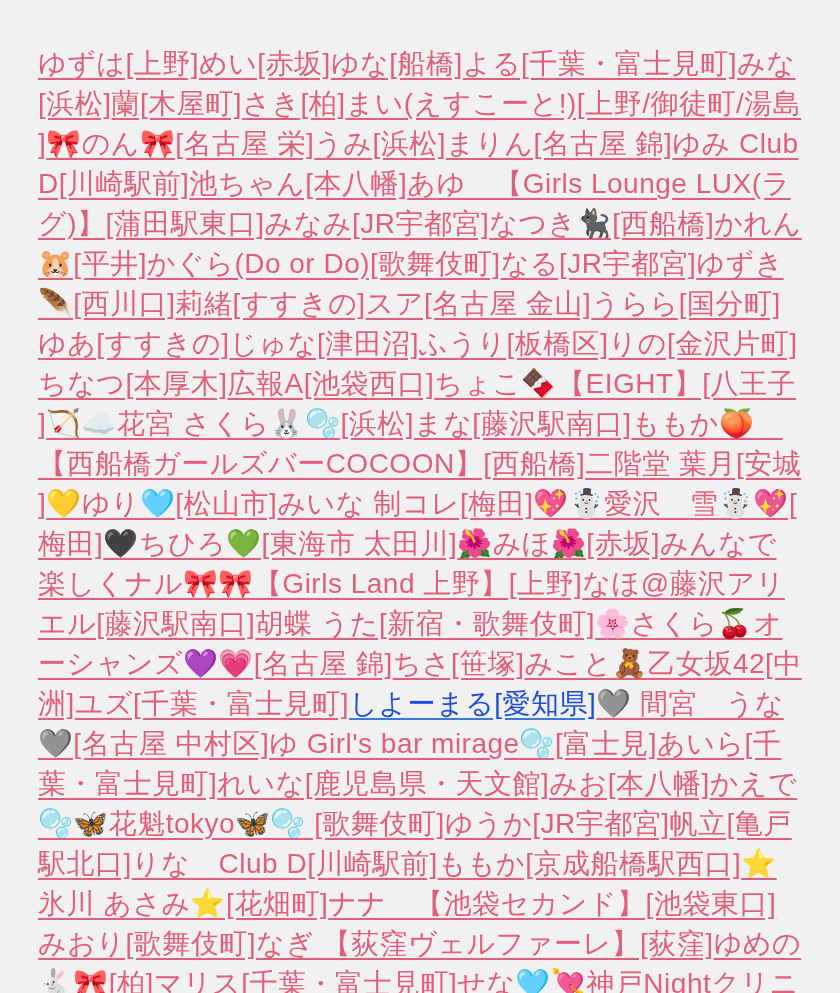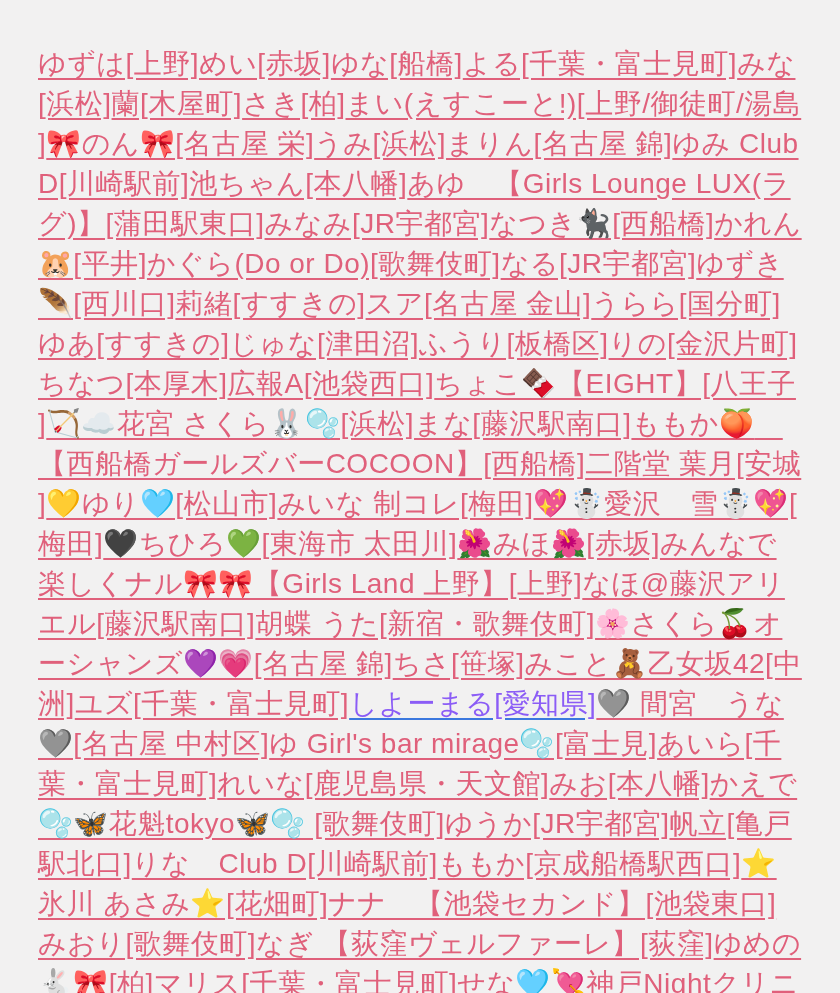--- a/index.html
+++ b/index.html
@@ -24,21 +24,21 @@
     line-break: anywhere;
   }
   .profile-link {
     color: #e0607b;
     text-decoration: underline;
     text-decoration-color: #e0607b;
     text-underline-offset: 5px;
     cursor: pointer;
   }
   .profile-link.visited {
-    color: #8b5cf6;
+    color: #1d4ed8;
     text-decoration-color: #3b78de;
   }
 </style>
 </head>
 <body>
 
 <div class="page">
   <p class="link-flow" id="link-flow"><a class="profile-link">ゆずは[上野]</a><a class="profile-link">めい[赤坂]</a><a class="profile-link">ゆな[船橋]</a><a class="profile-link">よる[千葉・富士見町]</a><a class="profile-link">みな[浜松]</a><a class="profile-link">蘭[木屋町]</a><a class="profile-link">さき[柏]</a><a class="profile-link">まい(えすこーと!)[上野/御徒町/湯島]</a><a class="profile-link">🎀のん🎀[名古屋 栄]</a><a class="profile-link">うみ[浜松]</a><a class="profile-link">まりん[名古屋 錦]</a><a class="profile-link">ゆみ Club D[川崎駅前]</a><a class="profile-link">池ちゃん[本八幡]</a><a class="profile-link">あゆ　【Girls Lounge LUX(ラグ)】[蒲田駅東口]</a><a class="profile-link">みなみ[JR宇都宮]</a><a class="profile-link">なつき🐈‍⬛[西船橋]</a><a class="profile-link">かれん🐹[平井]</a><a class="profile-link">かぐら(Do or Do)[歌舞伎町]</a><a class="profile-link">なる[JR宇都宮]</a><a class="profile-link">ゆずき🪶[西川口]</a><a class="profile-link">莉緒[すすきの]</a><a class="profile-link">スア[名古屋 金山]</a><a class="profile-link">うらら[国分町]</a><a class="profile-link">ゆあ[すすきの]</a><a class="profile-link">じゅな[津田沼]</a><a class="profile-link">ふうり[板橋区]</a><a class="profile-link">りの[金沢片町]</a><a class="profile-link">ちなつ[本厚木]</a><a class="profile-link">広報A[池袋西口]</a><a class="profile-link">ちょこ🍫【EIGHT】[八王子]</a><a class="profile-link">🏹☁️花宮 さくら🐰🫧[浜松]</a><a class="profile-link">まな[藤沢駅南口]</a><a class="profile-link">ももか🍑　【西船橋ガールズバーCOCOON】[西船橋]</a><a class="profile-link">二階堂 葉月[安城]</a><a class="profile-link">💛ゆり🩵[松山市]</a><a class="profile-link">みいな 制コレ[梅田]</a><a class="profile-link">💖☃️愛沢　雪☃️💖[梅田]</a><a class="profile-link">🖤ちひろ💚[東海市 太田川]</a><a class="profile-link">🌺みほ🌺[赤坂]</a><a class="profile-link">みんなで楽しくナル🎀🎀【Girls Land 上野】[上野]</a><a class="profile-link">なほ@藤沢アリエル[藤沢駅南口]</a><a class="profile-link">胡蝶 うた[新宿・歌舞伎町]</a><a class="profile-link">🌸さくら🍒オーシャンズ💜💗[名古屋 錦]</a><a class="profile-link">ちさ[笹塚]</a><a class="profile-link">みこと🧸乙女坂42[中洲]</a><a class="profile-link">ユズ[千葉・富士見町]</a><a class="profile-link visited">しよーまる[愛知県]</a><a class="profile-link">🩶 間宮　うな 🩶[名古屋 中村区]</a><a class="profile-link">ゆ Girl's bar mirage🫧[富士見]</a><a class="profile-link">あいら[千葉・富士見町]</a><a class="profile-link">れいな[鹿児島県・天文館]</a><a class="profile-link">みお[本八幡]</a><a class="profile-link">かえで🫧🦋花魁tokyo🦋🫧 [歌舞伎町]</a><a class="profile-link">ゆうか[JR宇都宮]</a><a class="profile-link">帆立[亀戸駅北口]</a><a class="profile-link">りな　Club D[川崎駅前]</a><a class="profile-link">ももか[京成船橋駅西口]</a><a class="profile-link">⭐氷川 あさみ⭐[花畑町]</a><a class="profile-link">ナナ　【池袋セカンド】[池袋東口]</a><a class="profile-link">みおり[歌舞伎町]</a><a class="profile-link">なぎ 【荻窪ヴェルファーレ】[荻窪]</a><a class="profile-link">ゆめの🐇🎀[柏]</a><a class="profile-link">マリス[千葉・富士見町]</a><a class="profile-link">せな🩵💘神戸Nightクリニック[三宮]</a></p>
 </div>
 

